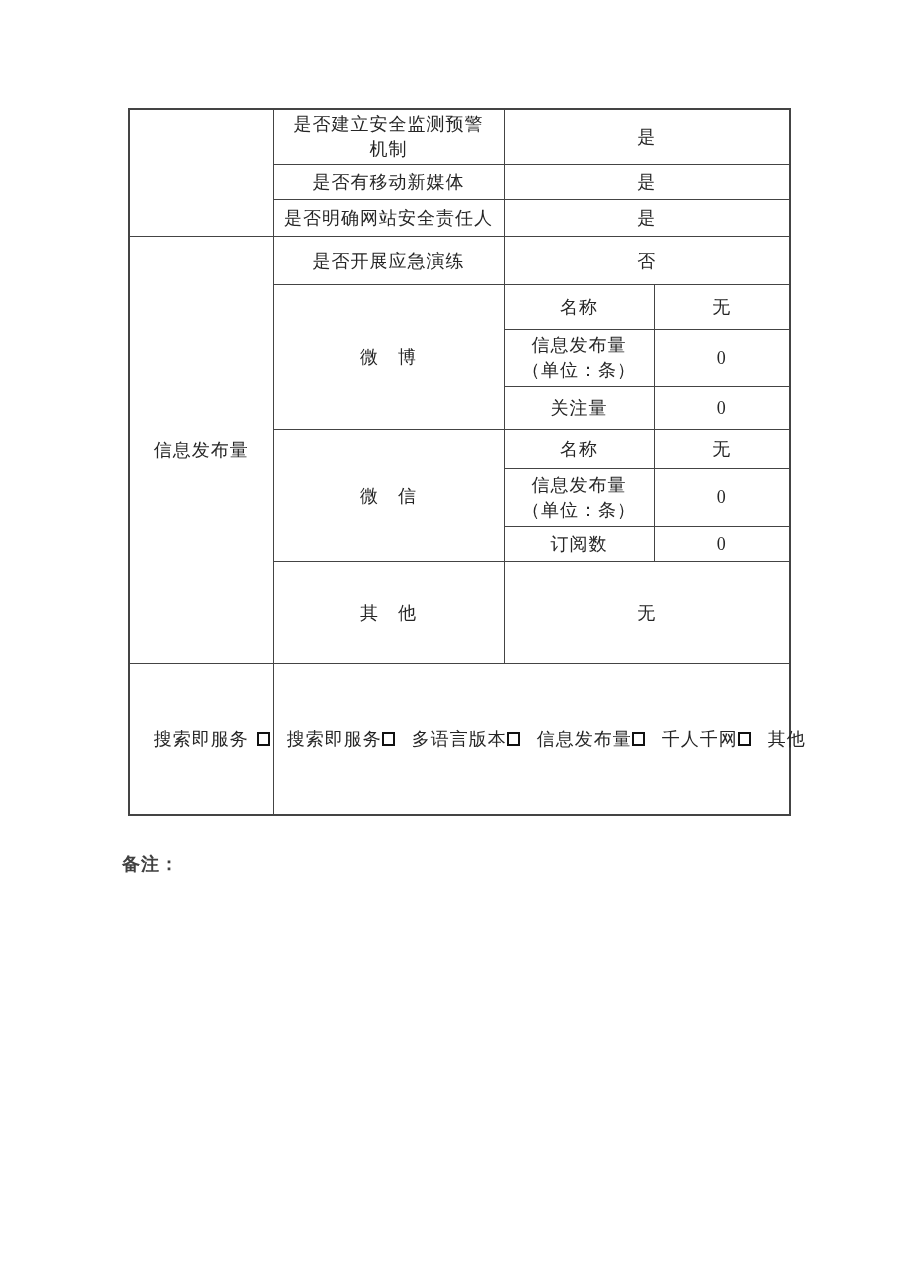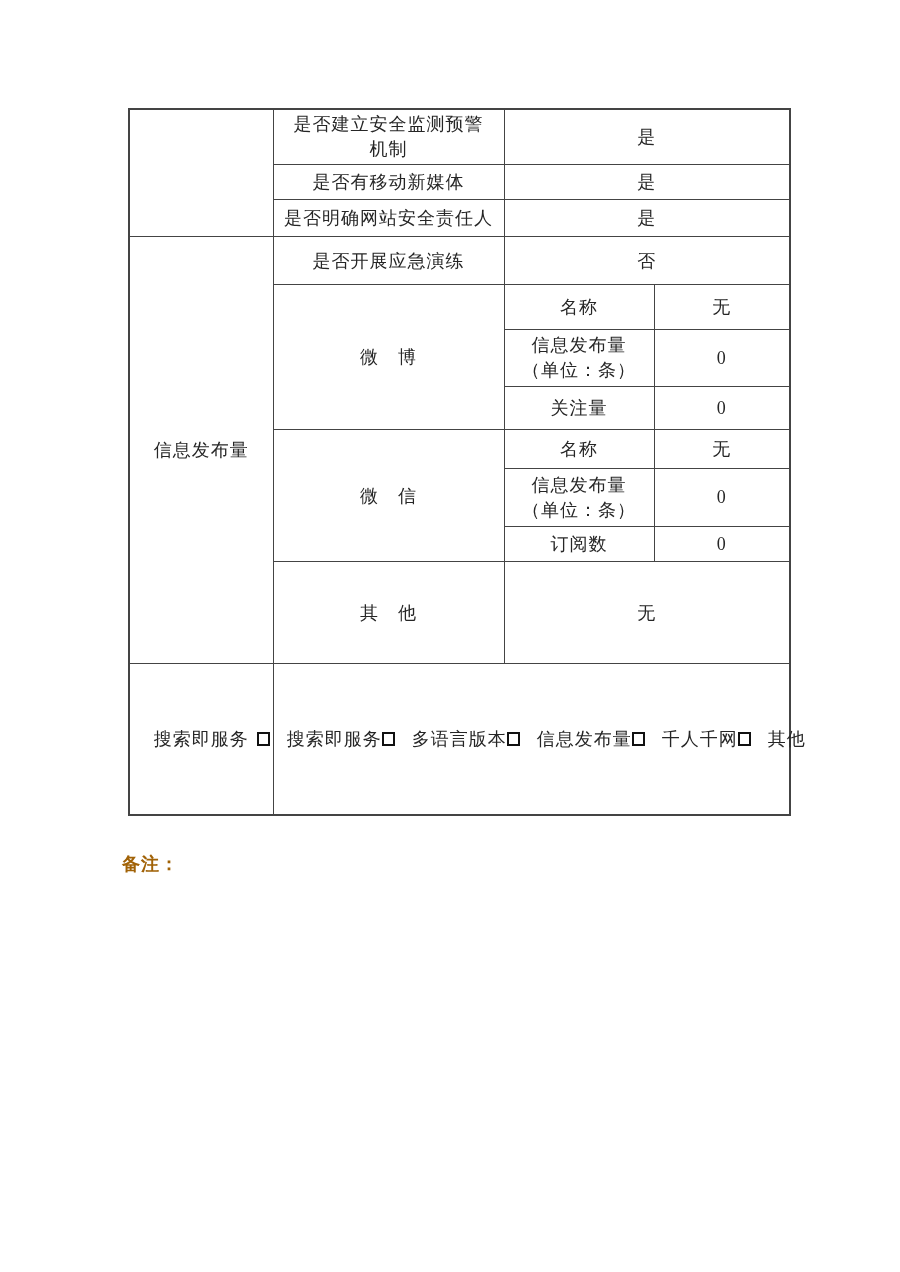--- a/index.html
+++ b/index.html
@@ -42,21 +42,21 @@
     border:2px solid #111111;
     margin-right:1px;
     flex:0 0 auto;
   }
   .notes {
     position:absolute; left:122px; top:852px;
     font-family:"Liberation Sans","DejaVu Sans",sans-serif;
     font-weight:bold;
     font-size:18px;
     letter-spacing:1px;
-    color:#a16207;
+    color:#404040;
   }
   .footer-num {
     position:absolute; left:0; right:0; top:1186px;
     text-align:center;
     font-size:18px;
     color:#262626;
   }
 </style>
 </head>
 <body>

